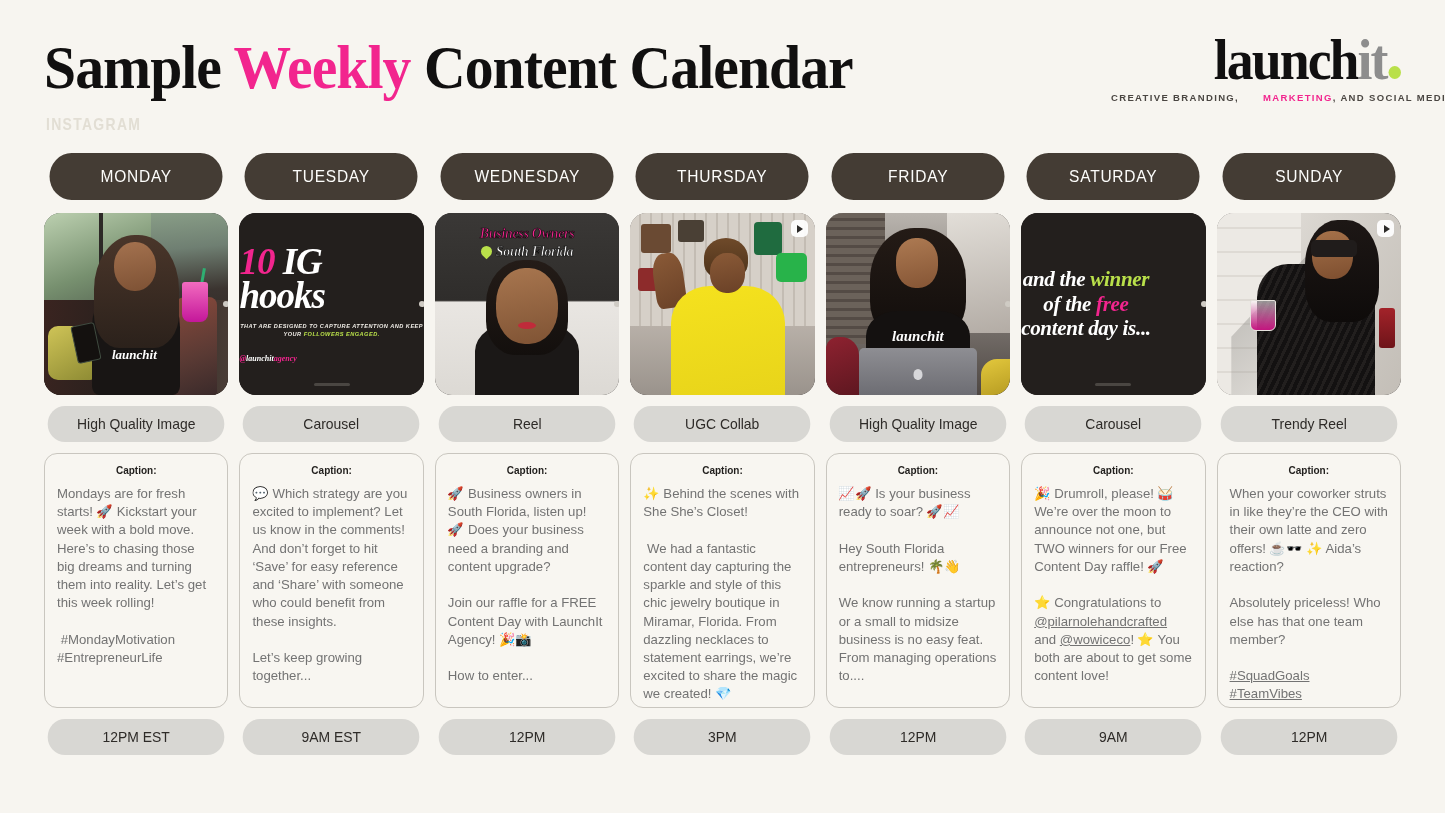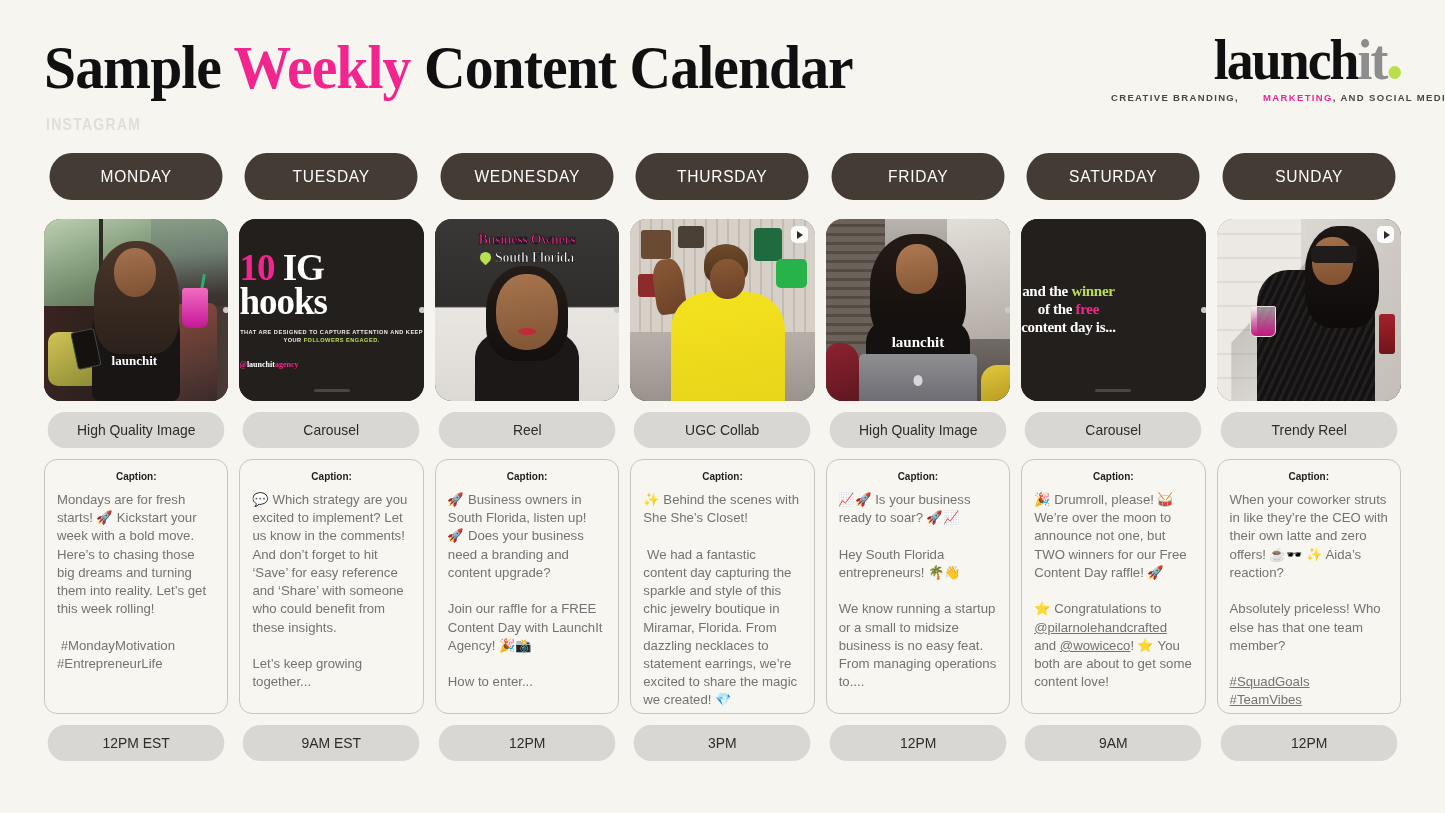--- a/index.html
+++ b/index.html
@@ -55,22 +55,22 @@
   .col{display:flex;flex-direction:column;}
 
   .day-pill{
     height:47px;border-radius:24px;background:#443c34;
     display:flex;align-items:center;justify-content:center;
     color:#fdfdfb;font-size:16.5px;letter-spacing:.8px;
     transform:scaleX(0.94);
   }
 
   .thumb{
-    margin-top:19px;width:100%;height:182px;border-radius:17px;
-    position:relative;overflow:hidden;background:#262220;
+    margin-top:13px;width:100%;height:182px;border-radius:17px;
+    position:relative;overflow:hidden;background:#262220;font-style:italic;
   }
   .badge{
     position:absolute;right:7px;top:7px;width:17px;height:17px;
     border-radius:5px;background:rgba(255,255,255,.92);
     display:flex;align-items:center;justify-content:center;z-index:6;
   }
   .badge:after{
     content:"";width:0;height:0;border-left:6px solid #2c2a28;
     border-top:4px solid transparent;border-bottom:4px solid transparent;
     margin-left:2px;
@@ -109,21 +109,21 @@
     line-height:.92;color:#ffffff;letter-spacing:-1px;}
   .tue-l1 .pink{color:#f2258e;}
   .tue-sub{margin-top:9px;font-size:5.6px;font-weight:700;letter-spacing:.5px;
     color:#efece6;line-height:1.5;}
   .tue-sub .lime{color:#b9e04a;}
   .tue-handle{margin-top:16px;font-family:"Liberation Serif",serif;
     font-size:8px;font-weight:700;color:#ffffff;}
   .tue-handle .pink{color:#f2258e;}
   .tue-bar{position:absolute;bottom:9px;left:50%;transform:translateX(-50%);
     width:36px;height:3px;background:#4a4642;border-radius:2px;}
-  .sat-txt{font-family:"Liberation Serif",serif;font-weight:700;font-size:15px;
+  .sat-txt{font-family:"Liberation Serif",serif;font-weight:700;font-size:21px;
     line-height:1.18;color:#ffffff;letter-spacing:-.3px;}
   .sat-txt .lime{color:#b9e04a;}
   .sat-txt .pink{color:#f2258e;}
 
   
   .scene{position:absolute;inset:0;}
   .mon-bg{background:linear-gradient(175deg,#8fa58c 0%,#6f7f72 24%,#3b3430 46%,#1d1917 100%);}
   .mon-win{position:absolute;left:0;top:0;width:58%;height:56%;
     background:linear-gradient(160deg,#bcd0b0,#77906f 55%,#4e5a4c);}
   .mon-winbar{position:absolute;left:30%;top:0;width:4px;height:56%;background:#2d2a27;}

